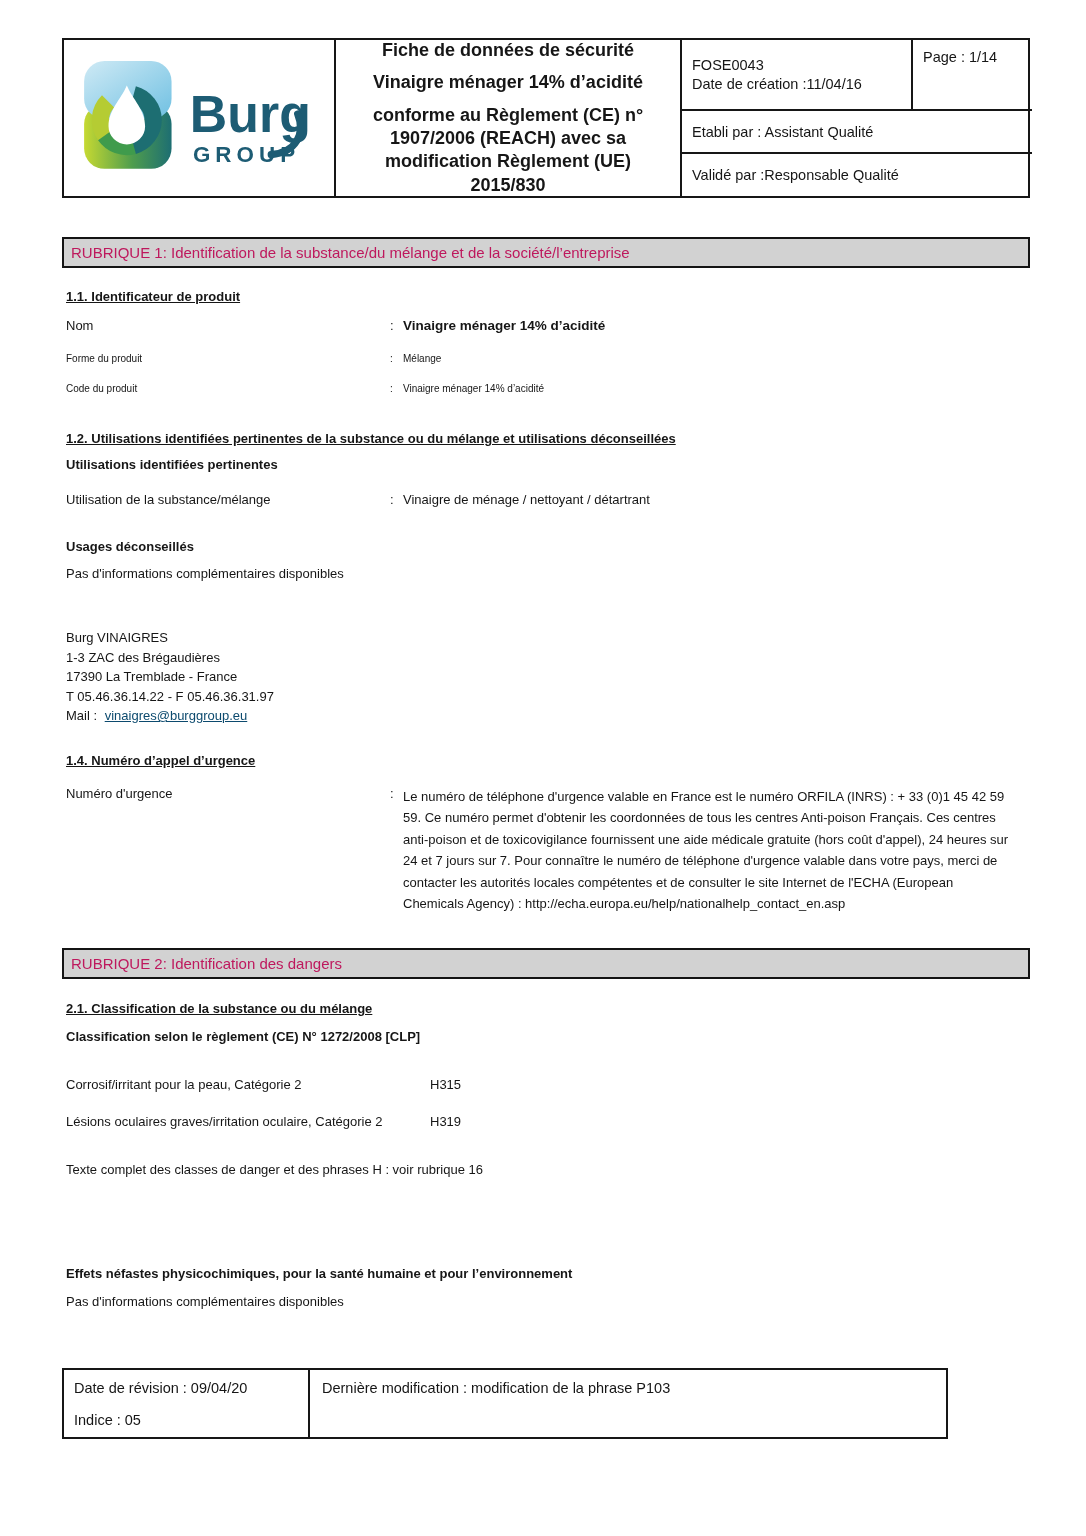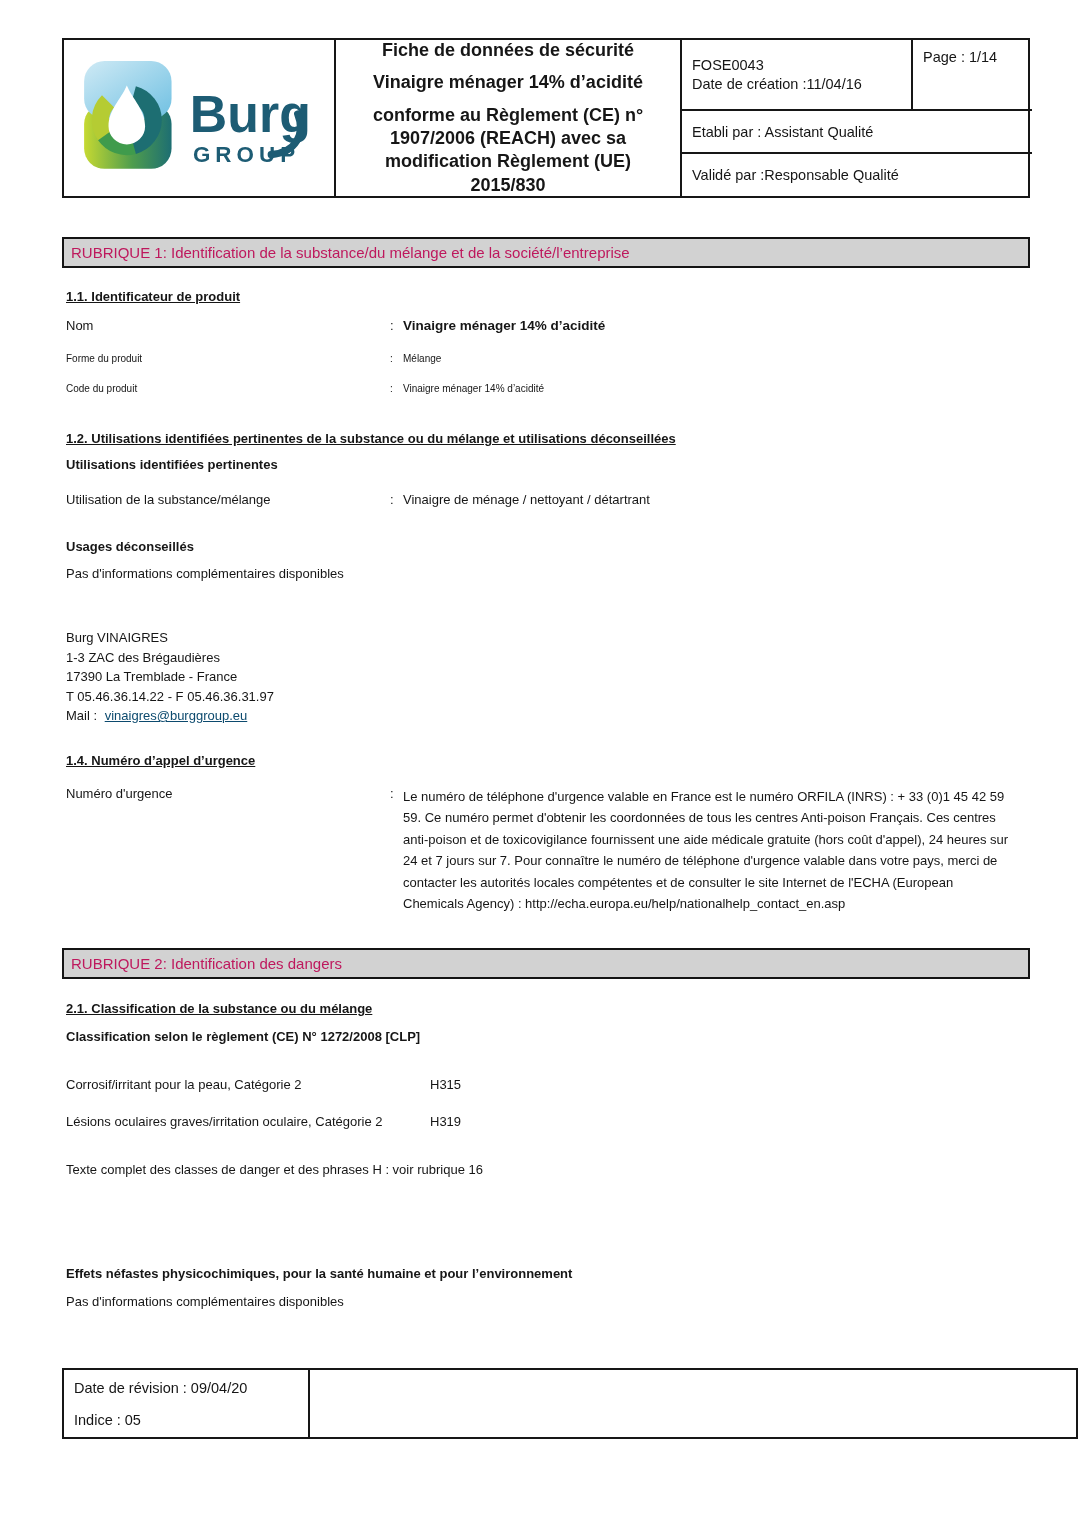--- a/index.html
+++ b/index.html
@@ -44,21 +44,21 @@
   .valbold{font-weight:bold;font-size:13.5px;}
   .para{white-space:normal !important;width:612px;line-height:21.4px;font-size:13px;}
   .addr{position:absolute;left:66px;font-size:13px;line-height:19.5px;}
   .addr > div{white-space:nowrap;}
   .maillink{color:#0c4a6e;text-decoration:underline;}
   .hrow{position:absolute;left:66px;width:964px;font-size:13px;}
   .hrow .hlbl{position:absolute;left:0;top:0;white-space:nowrap;}
   .hrow .hcode{position:absolute;left:364px;top:0;white-space:nowrap;}
   
   .footer{
-    position:absolute;left:62px;top:1368px;width:1016px;height:71px;
+    position:absolute;left:62px;top:1368px;width:886px;height:71px;
     border:2px solid #161616;box-sizing:border-box;
     display:grid;grid-template-columns:246px 1fr;font-size:14.5px;
   }
   .f-left{border-right:2px solid #161616;padding:10px 10px 9px 10px;display:flex;flex-direction:column;justify-content:space-between;box-sizing:border-box;}
   .f-right{padding:10px 12px;box-sizing:border-box;}
 </style>
 </head>
 <body>
 
 <div class="page">
@@ -190,15 +190,18 @@
   <div class="t13" style="top:1162px">Texte complet des classes de danger et des phrases H : voir rubrique 16</div>
 
   <div class="b13" style="top:1266px">Effets néfastes physicochimiques, pour la santé humaine et pour l’environnement</div>
   <div class="t13" style="top:1294px">Pas d'informations complémentaires disponibles</div>
 
   <div class="footer">
     <div class="f-left">
       <div>Date de révision : 09/04/20</div>
       <div>Indice : 05</div>
     </div>
+    <div class="f-right">
+      <div>Dernière modification : modification de la phrase P103</div>
+    </div>
   </div>
 
 </div>
 
 </body></html>

